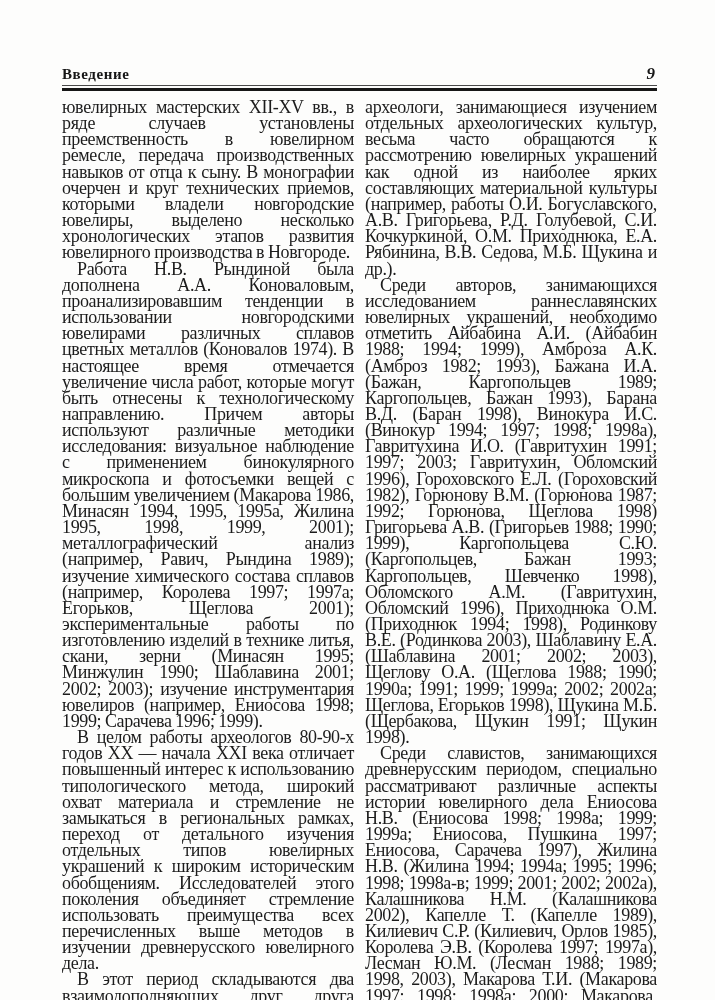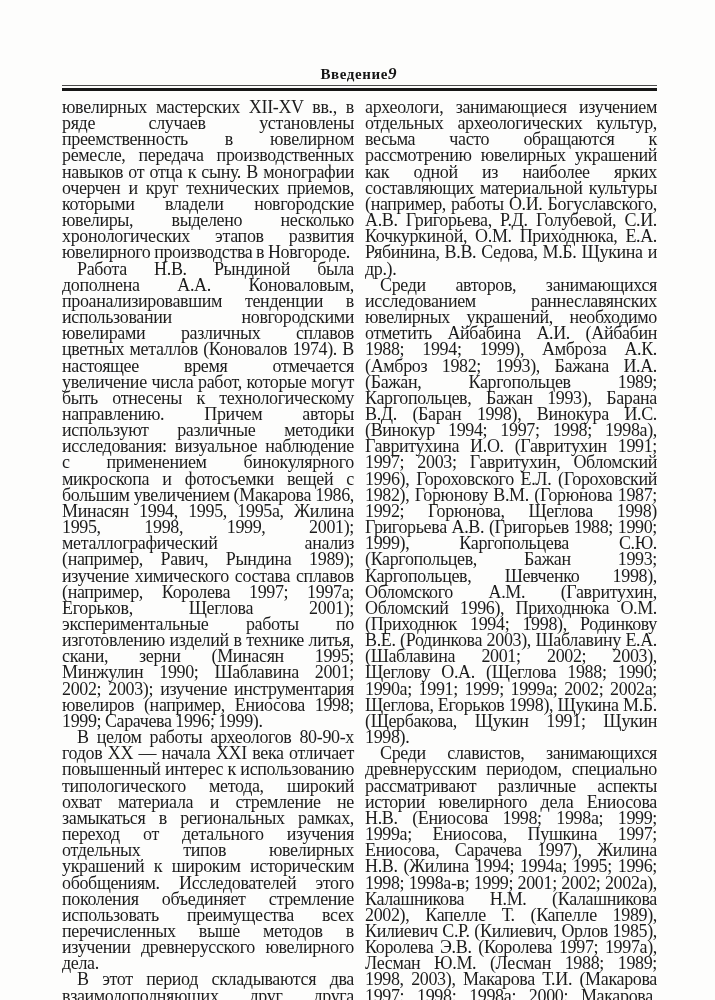--- a/index.html
+++ b/index.html
@@ -17,21 +17,21 @@
   }
   .page {
     box-sizing: border-box;
     width: 715px;
     height: 1000px;
     padding: 64px 58px 0 62px;
     background: #fdfdfc;
   }
   .running-header {
     display: flex;
-    justify-content: center;
+    justify-content: space-between;
     align-items: baseline;
   }
   .running-title {
     font-weight: bold;
     font-size: 15px;
     letter-spacing: 0.6px;
     color: #161616;
   }
   .page-number {
     font-weight: bold;

